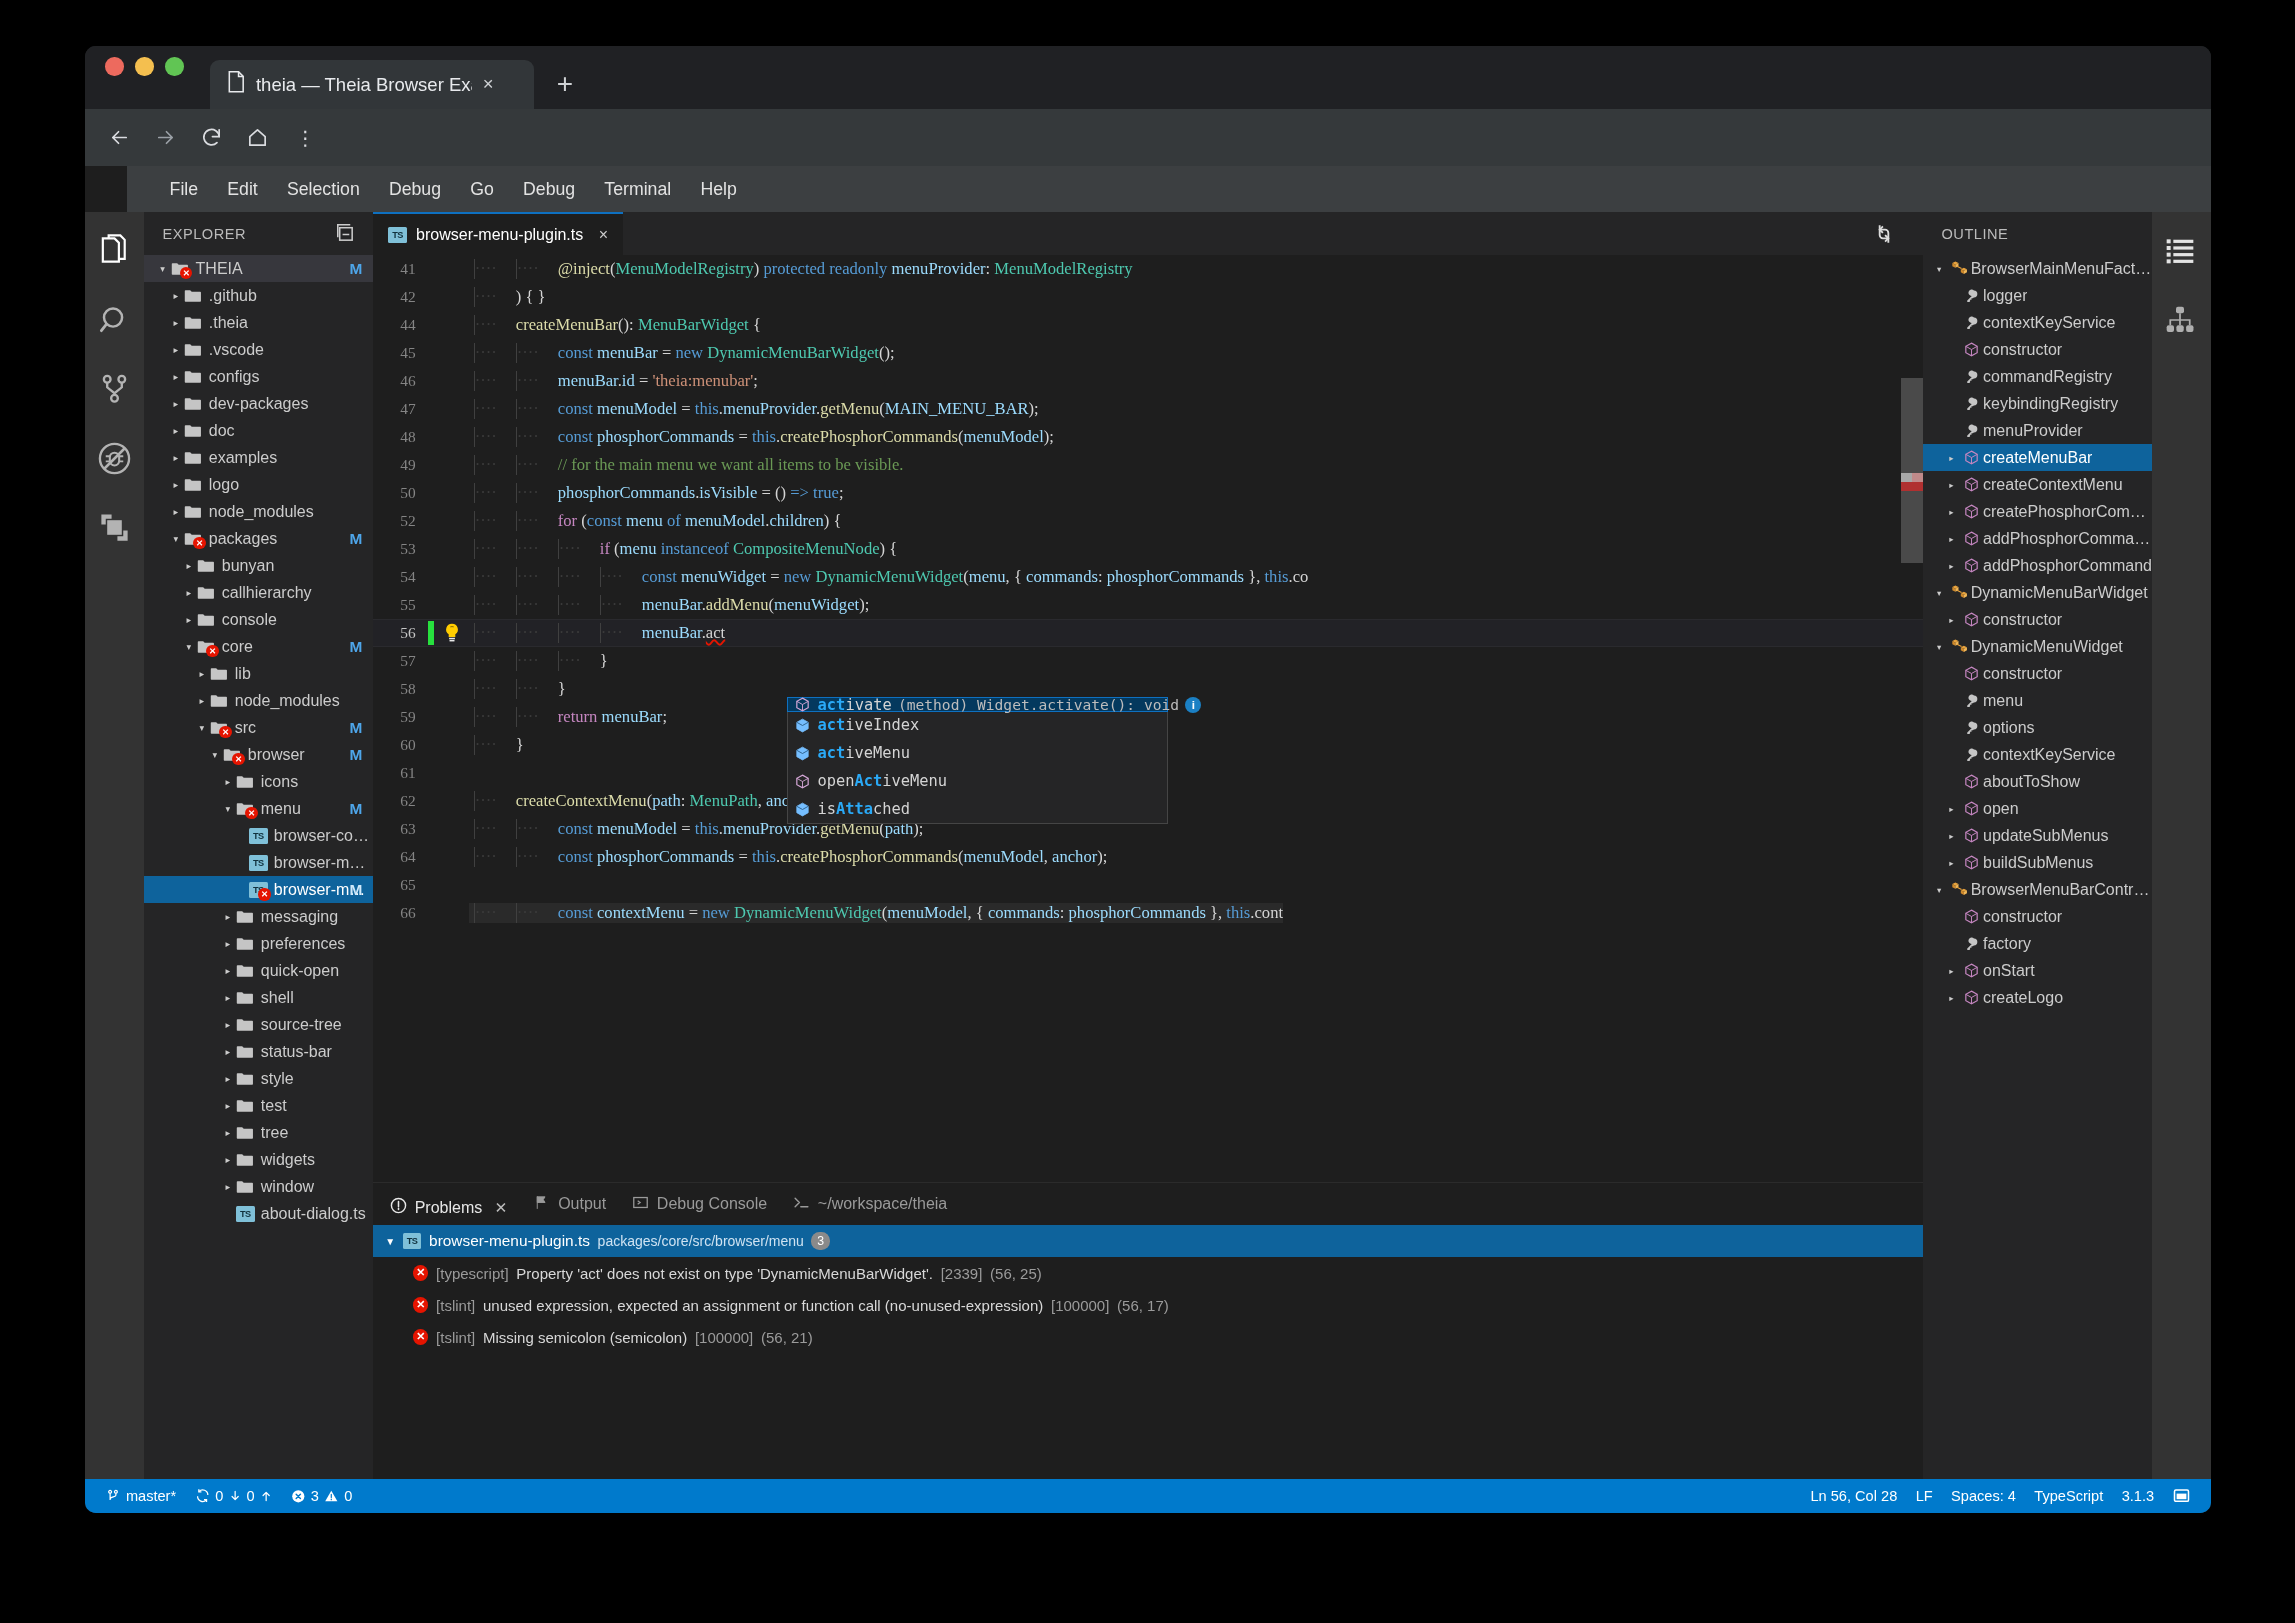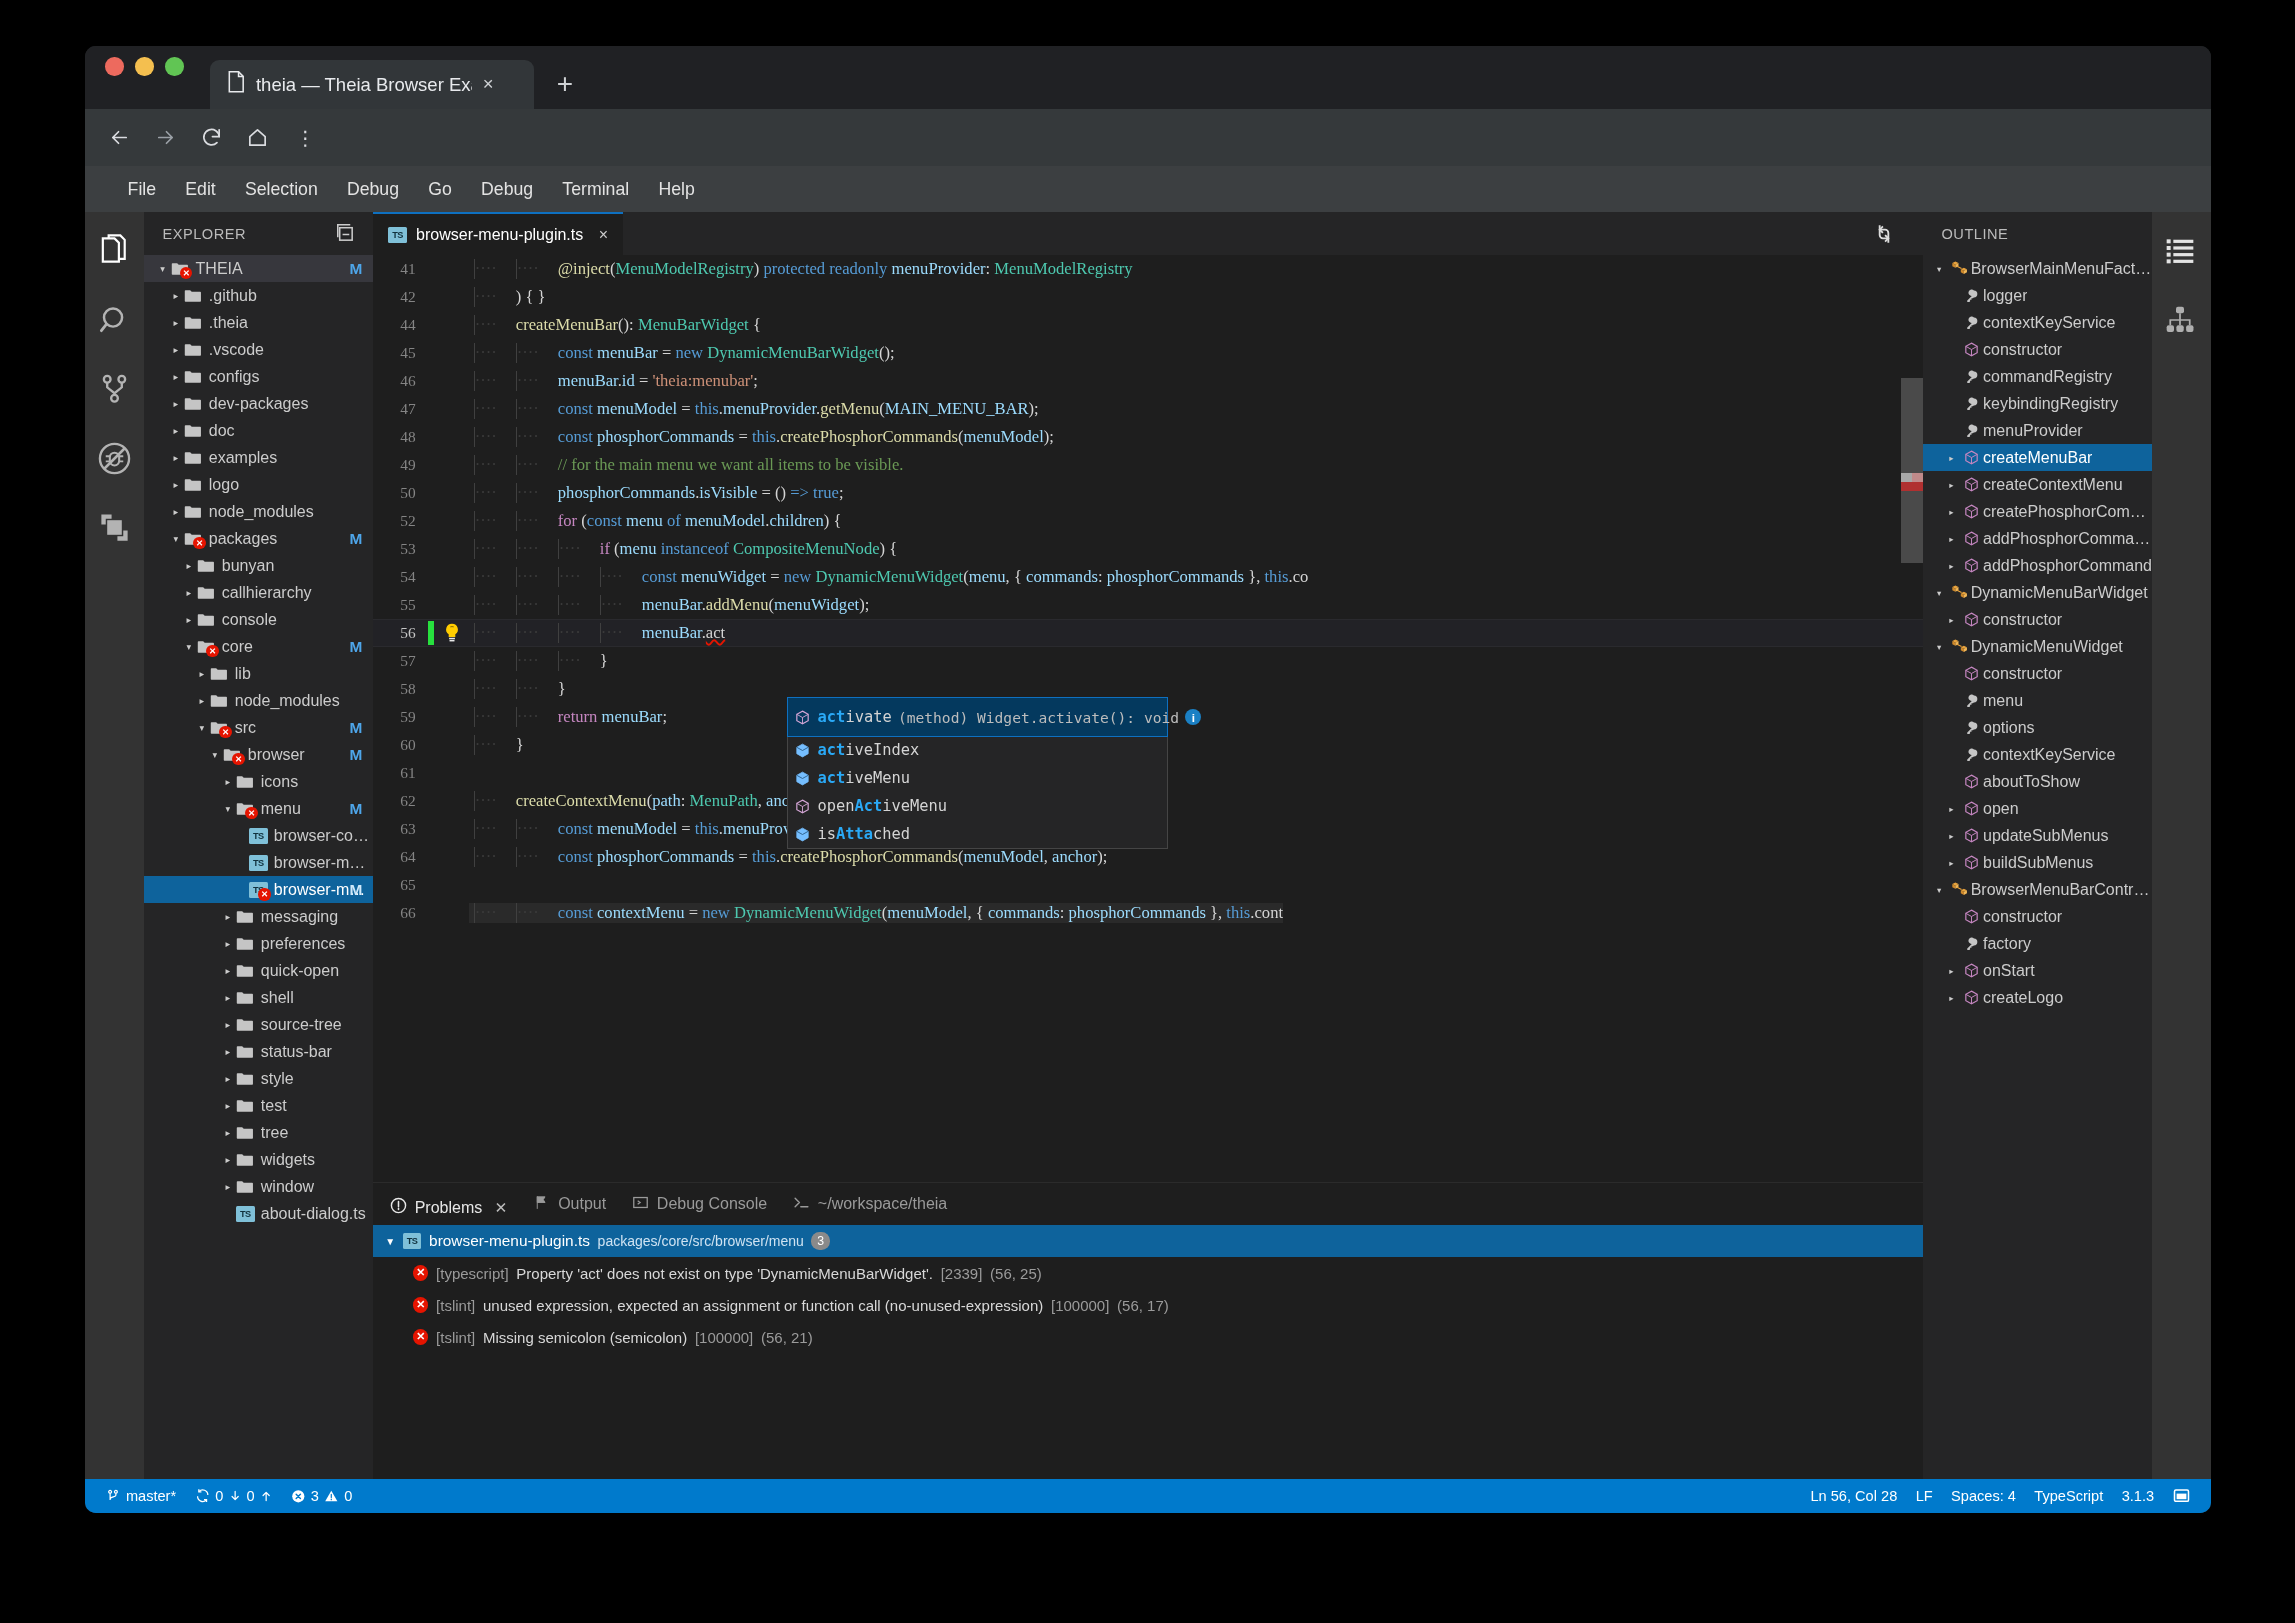--- a/index.html
+++ b/index.html
@@ -55,21 +55,21 @@
     display: flex; align-items: center; gap: 10.8px; padding: 0 17px;
     color: #e8eaed; font-size: 17.7px;
   }
   .omni-host { color: #fff; }
   .omni-path { color: #9aa0a6; }
   .kebab { color: #dadce0; font-size: 20px; letter-spacing: 0; padding: 0 4.6px; cursor: pointer; line-height: .6; }
   
   .ide { flex: 1; display: flex; flex-direction: column; background: #1e1e1e; min-height: 0; }
   .menubar {
     height: 46px; background: #3c3f41; display: flex; align-items: center;
-    padding-left: 28px; gap: 0; flex: 0 0 auto;
+    padding-left: 28px; gap: 0; flex: 0 0 auto; margin-left: 42px;
   }
   .menubar .mi { color: #e3e3e3; font-size: 17.7px; padding: 0 14.6px; cursor: pointer; }
   .ide-body { flex: 1; display: flex; min-height: 0; }
   
   .activitybar {
     width: 59px; background: #333333; flex: 0 0 auto;
     display: flex; flex-direction: column; align-items: center; padding-top: 21.6px; gap: 34px;
   }
   .act-icon { width: 35px; height: 35px; opacity: .86; cursor: pointer; }
   .act-icon.active { opacity: 1; }
@@ -131,21 +131,21 @@
   .p  { color: #d4d4d4; }
   .squig { border-bottom: 2.3px wavy #e51400; text-decoration: underline wavy #e51400; text-decoration-thickness: 1.5px; }
   .ind { border-left: 0.8px solid #404040; }
   
   .suggest {
     position: absolute; left: 414px; top: 442px; width: 381px;
     background: #252526; border: 0.8px solid #454545; z-index: 40;
     font-family: "DejaVu Sans Mono", monospace; font-size: 15.4px;
   }
   .srow { height: 28px; display: flex; align-items: center; padding: 0 6.2px; gap: 6.2px; white-space: nowrap; cursor: pointer; }
-  .srow.sel { background: #04395e; border: 0.8px solid #0e70c0; margin: -0.8px; height: 40px; }
+  .srow.sel { background: #04395e; border: 0.8px solid #0e70c0; margin: -0.8px; height: 15px; }
   .sicon { width: 17px; height: 17px; flex: 0 0 auto; }
   .sname { color: #d4d4d4; }
   .sname .hl { color: #2aa9f6; font-weight: bold; }
   .sdetail { margin-left: auto; color: #bdbdbd; font-size: 14.6px; display: flex; align-items: center; gap: 6.2px; }
   .infodot { width: 16px; height: 16px; border-radius: 50%; background: #1b80c4; color: #fff; font-size: 11.6px; font-weight: bold; display:flex; align-items:center; justify-content:center; font-family: "Liberation Sans", sans-serif; }
   
   .vscroll { position: absolute; right: 0; top: 0; width: 21.6px; height: 100%; }
   .vthumb { position: absolute; right: 0; top: 123px; width: 21.6px; height: 185px; background: #4a4a4a; }
   .vmark { position: absolute; right: 0; width: 21.6px; height: 9.2px; }
   

